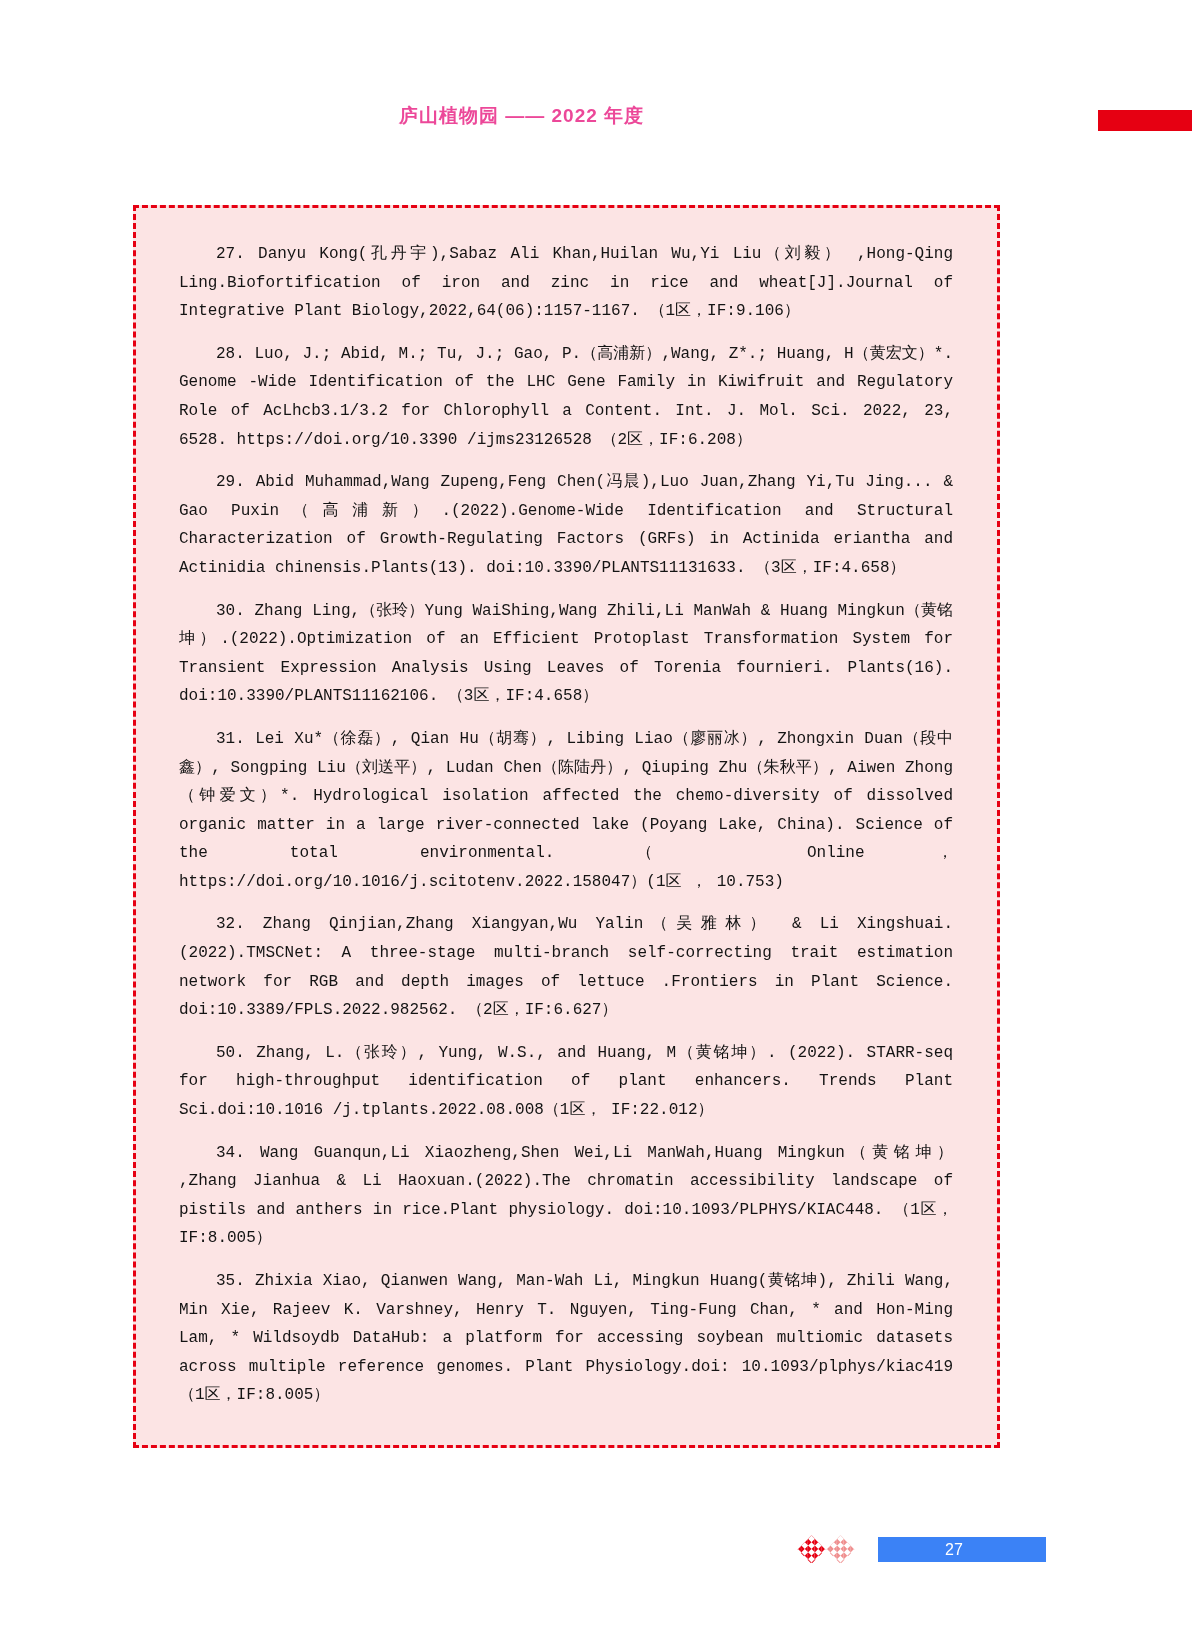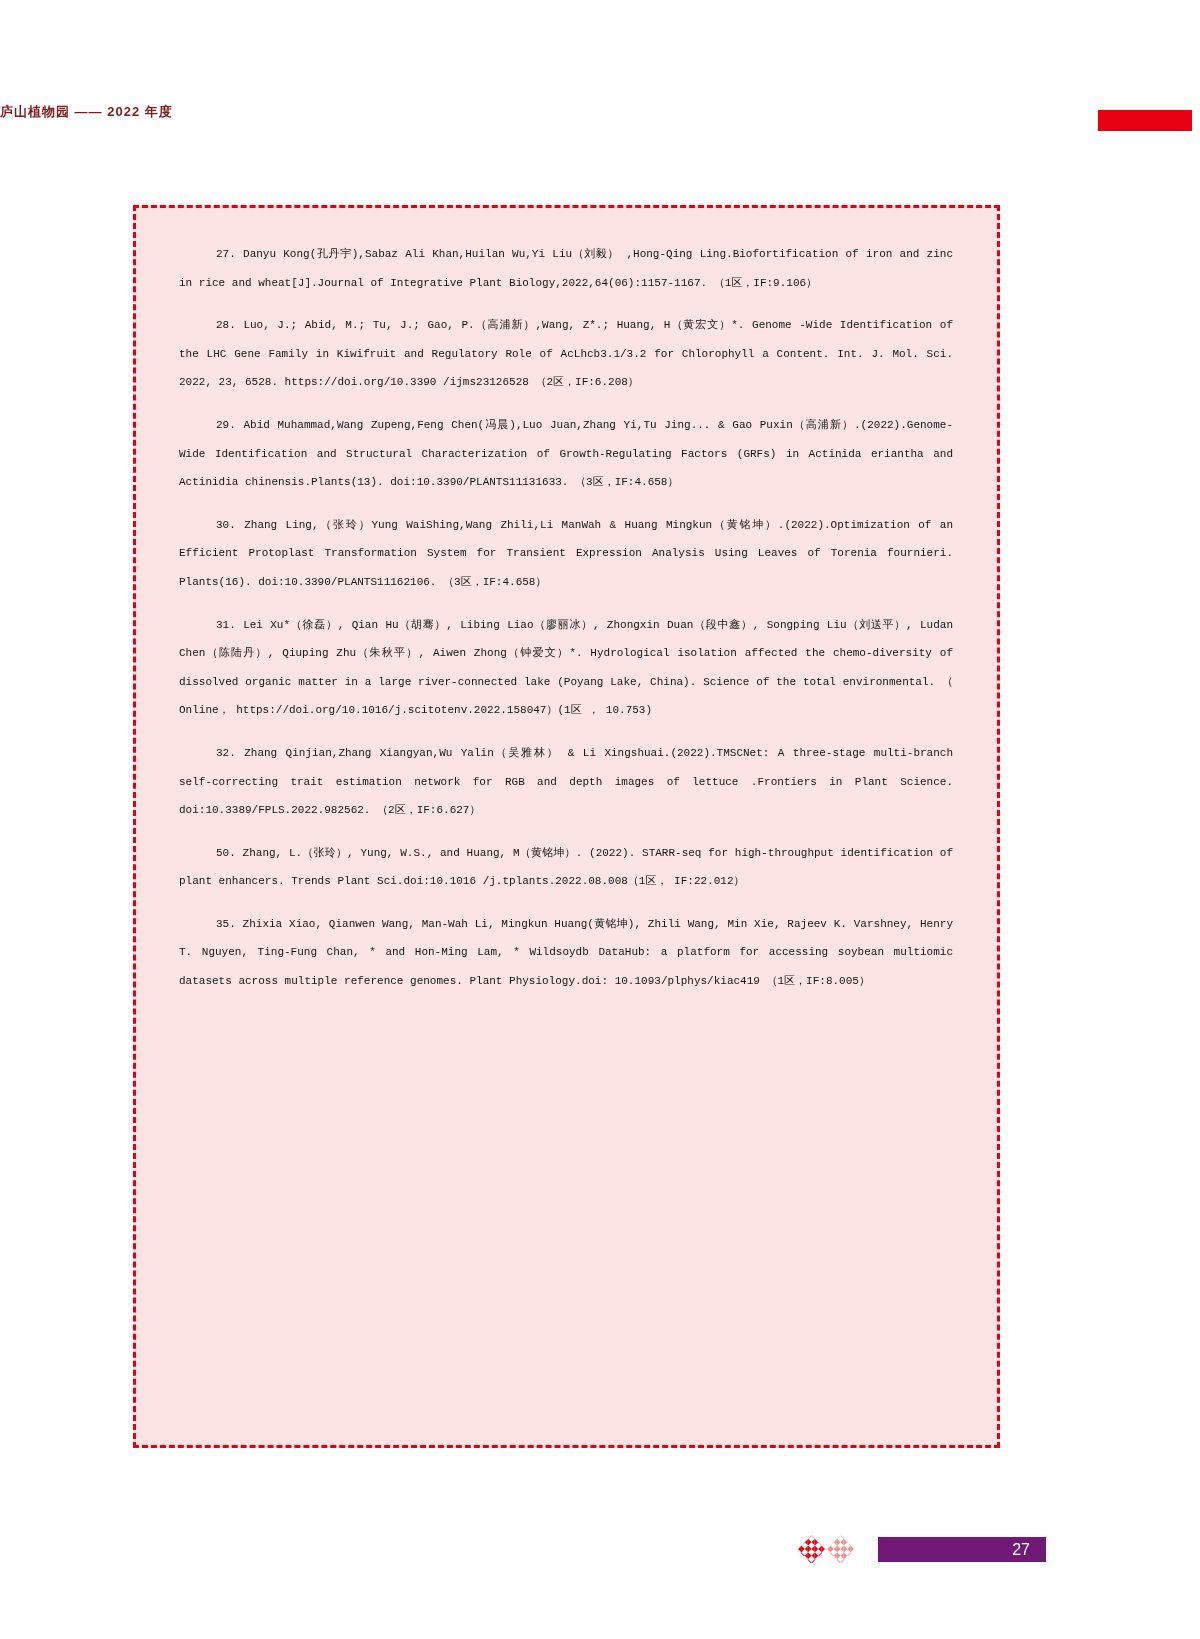--- a/index.html
+++ b/index.html
@@ -10,26 +10,26 @@
     background: #ffffff;
     font-family: "Liberation Mono", "DejaVu Sans Mono", monospace;
   }
 
   
   .header-title {
     position: absolute;
     top: 103px;
     left: 0;
     width: 1043px;
-    text-align: left;
+    text-align: center;
     font-family: "Liberation Sans", "DejaVu Sans", sans-serif;
     font-weight: 600;
-    font-size: 13px;
+    font-size: 19px;
     letter-spacing: 1px;
-    color: #7f1d1d;
+    color: #ec4899;
     white-space: nowrap;
   }
   .header-bar {
     position: absolute;
     top: 110px;
     left: 1098px;
     width: 94px;
     height: 21px;
   }
 
@@ -40,21 +40,21 @@
     top: 205px;
     width: 867px;
     height: 1243px;
     box-sizing: border-box;
     border: 3px dashed #e60012;
     padding: 32px 44px 0 43px;
     overflow: hidden;
   }
   .ref {
     margin: 0 0 14px 0;
-    font-size: 11px;
+    font-size: 16px;
     line-height: 28.6px;
     color: #141414;
     text-align: justify;
     text-indent: 37px;
     word-break: break-word;
   }
 
   
   .footer-deco {
     position: absolute;
@@ -105,21 +105,22 @@
 <div class="header-bar" style="background:#e60012;"></div>
 
 <div class="refs-panel" style="background:#fce4e4; border-color:#e60012;">
   <p class="ref">27. Danyu Kong(孔丹宇),Sabaz Ali Khan,Huilan Wu,Yi Liu（刘毅） ,Hong-Qing Ling.Biofortification of iron and zinc in rice and wheat[J].Journal of Integrative Plant Biology,2022,64(06):1157-1167. （1区，IF:9.106）</p>
   <p class="ref">28. Luo, J.; Abid, M.; Tu, J.; Gao, P.（高浦新）,Wang, Z*.; Huang, H（黄宏文）*. Genome -Wide Identification of the LHC Gene Family in Kiwifruit and Regulatory Role of AcLhcb3.1/3.2 for Chlorophyll a Content. Int. J. Mol. Sci. 2022, 23, 6528. https://doi.org/10.3390 /ijms23126528 （2区，IF:6.208）</p>
   <p class="ref">29. Abid Muhammad,Wang Zupeng,Feng Chen(冯晨),Luo Juan,Zhang Yi,Tu Jing... &amp; Gao Puxin（高浦新）.(2022).Genome-Wide Identification and Structural Characterization of Growth-Regulating Factors (GRFs) in Actinida eriantha and Actinidia chinensis.Plants(13). doi:10.3390/PLANTS11131633. （3区，IF:4.658）</p>
   <p class="ref">30. Zhang Ling,（张玲）Yung WaiShing,Wang Zhili,Li ManWah &amp; Huang Mingkun（黄铭坤）.(2022).Optimization of an Efficient Protoplast Transformation System for Transient Expression Analysis Using Leaves of Torenia fournieri. Plants(16). doi:10.3390/PLANTS11162106. （3区，IF:4.658）</p>
   <p class="ref">31. Lei Xu*（徐磊）, Qian Hu（胡骞）, Libing Liao（廖丽冰）, Zhongxin Duan（段中鑫）, Songping Liu（刘送平）, Ludan Chen（陈陆丹）, Qiuping Zhu（朱秋平）, Aiwen Zhong（钟爱文）*. Hydrological isolation affected the chemo-diversity of dissolved organic matter in a large river-connected lake (Poyang Lake, China). Science of the total environmental. （ Online， https://doi.org/10.1016/j.scitotenv.2022.158047）(1区 ， 10.753)</p>
   <p class="ref">32. Zhang Qinjian,Zhang Xiangyan,Wu Yalin（吴雅林） &amp; Li Xingshuai.(2022).TMSCNet: A three-stage multi-branch self-correcting trait estimation network for RGB and depth images of lettuce .Frontiers in Plant Science. doi:10.3389/FPLS.2022.982562. （2区，IF:6.627）</p>
   <p class="ref">50. Zhang, L.（张玲）, Yung, W.S., and Huang, M（黄铭坤）. (2022). STARR-seq for high-throughput identification of plant enhancers. Trends Plant Sci.doi:10.1016 /j.tplants.2022.08.008（1区， IF:22.012）</p>
+  <p class="ref">34. Wang Guanqun,Li Xiaozheng,Shen Wei,Li ManWah,Huang Mingkun（黄铭坤） ,Zhang Jianhua &amp; Li Haoxuan.(2022).The chromatin accessibility landscape of pistils and anthers in rice.Plant physiology. doi:10.1093/PLPHYS/KIAC448. （1区，IF:8.005）</p>
   <p class="ref">35. Zhixia Xiao,  Qianwen Wang, Man-Wah Li, Mingkun Huang(黄铭坤), Zhili Wang, Min Xie,  Rajeev K. Varshney,  Henry T. Nguyen, Ting-Fung Chan, * and Hon-Ming Lam, * Wildsoydb DataHub: a platform for accessing soybean multiomic datasets across multiple reference genomes. Plant Physiology.doi: 10.1093/plphys/kiac419 （1区，IF:8.005）</p>
 </div>
 
 <div class="footer-deco">
   <span class="checker checker-dark"></span>
   <span class="checker checker-light"></span>
 </div>
 
-<div class="page-badge" style="background:#701a75;">27</div>
+<div class="page-badge" style="background:#3b82f6;text-align:center;">27</div>
 
 </body></html>

